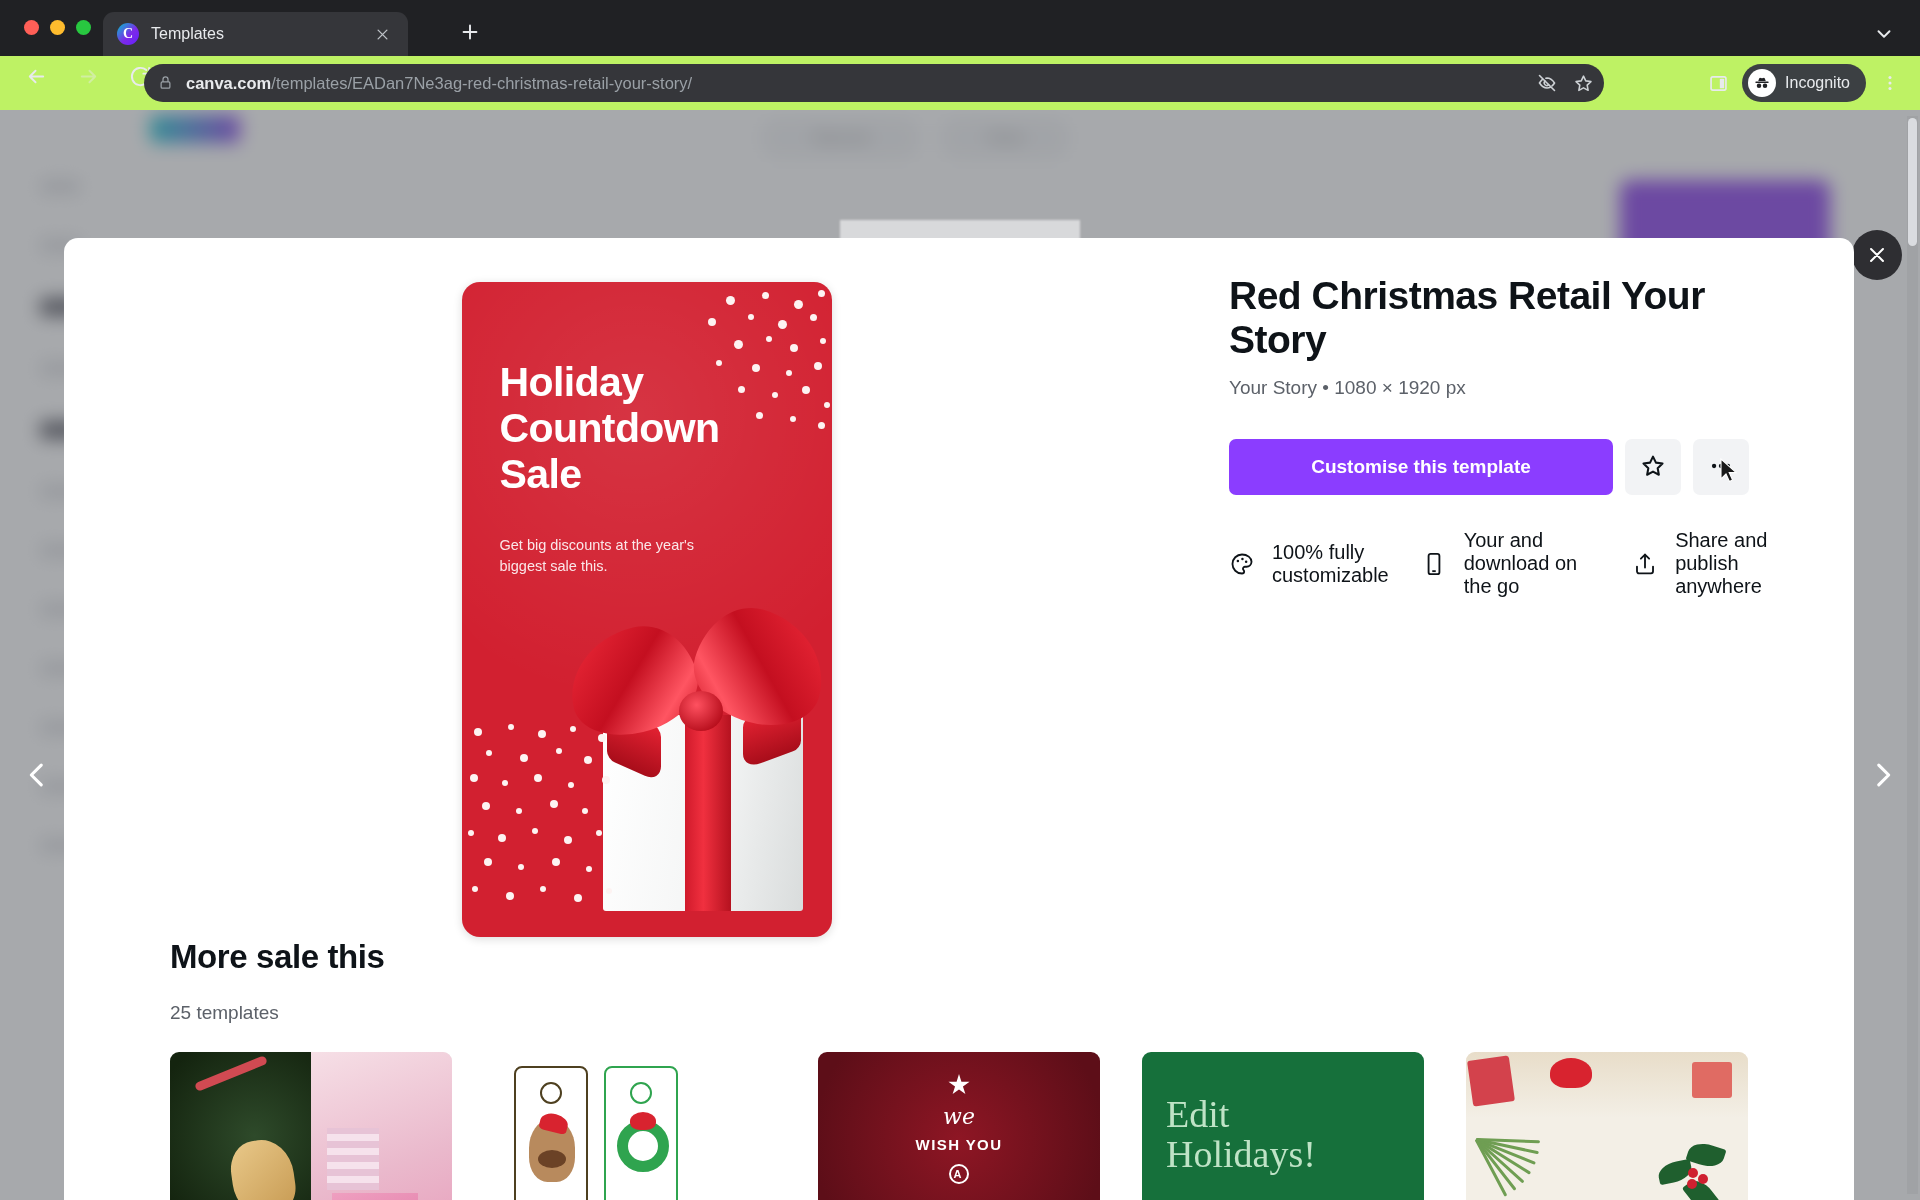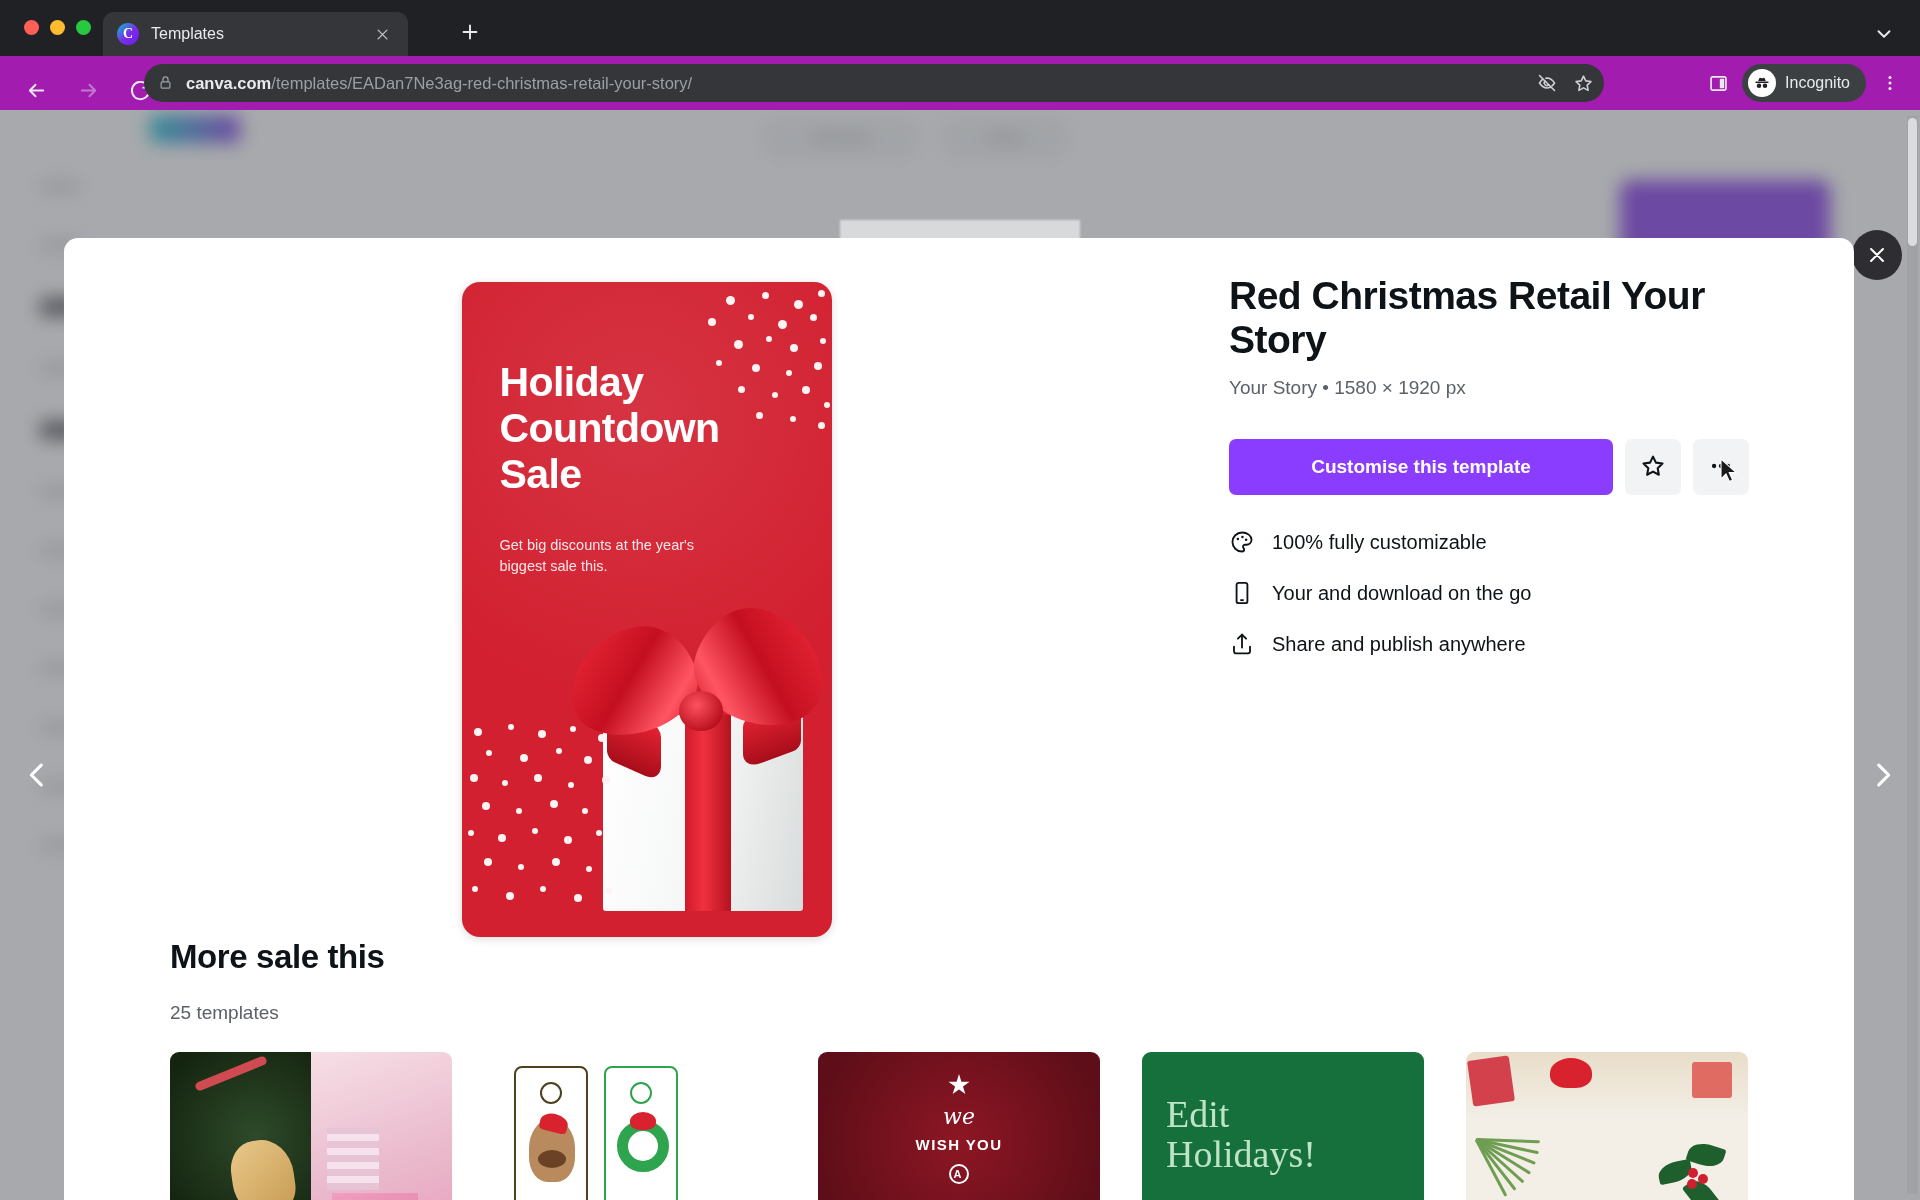--- a/index.html
+++ b/index.html
@@ -55,22 +55,22 @@
     font-size: 26px; line-height: 28px; text-align: center;
   }
   .tabstrip-chevron {
     position: absolute; right: 22px; top: 20px;
     width: 28px; height: 28px; color: #e8eaed;
     display: flex; align-items: center; justify-content: center;
   }
 
   .chrome-toolbar {
     position: absolute; left: 0; top: 56px; width: 1920px; height: 54px;
-    background: #a21caf;
-    display: flex; align-items: flex-end;
+    background: #bef264;
+    display: flex; align-items: flex-start;
   }
   .nav-btn {
     width: 40px; height: 40px; margin-left: 12px;
     display: flex; align-items: center; justify-content: center;
     color: #e8eaed;
   }
   .nav-btn:first-child { margin-left: 16px; }
   .omnibox {
     position: absolute; left: 144px; top: 8px;
     width: 1460px; height: 38px;
@@ -242,21 +242,21 @@
     background: #8b3dff; color: #fff; border: 0;
     font-size: 19px; font-weight: 700;
     font-family: "Liberation Sans", sans-serif;
     display: flex; align-items: center; justify-content: center;
   }
   .cta-icon-btn {
     width: 56px; height: 56px; border-radius: 7px;
     background: #f2f3f5; border: 0; color: #0e1318;
     display: flex; align-items: center; justify-content: center;
   }
-  .features { margin-top: 34px; display: flex; flex-direction: column; gap: 25px; }
+  .features { margin-top: 34px; display: flex; flex-direction: row; gap: 32px; }
   .feature { display: flex; align-items: center; gap: 17px; }
   .feature-icon { width: 26px; height: 26px; color: #0e1318; flex: 0 0 auto; }
   .feature-label { font-size: 20px; color: #0e1318; }
 
   .cursor { position: absolute; left: 1720px; top: 348px; width: 20px; height: 26px; }
 
   
   .more { position: absolute; left: 0; top: 700px; width: 100%; padding: 0 106px; }
   .more-title { font-size: 33px; font-weight: 700; color: #0e1318; letter-spacing: -0.4px; }
   .more-count { margin-top: 26px; font-size: 19px; color: #5c6169; }
@@ -590,21 +590,21 @@
               <i style="left:42px;top:170px;width:8px;height:8px"></i>
               <i style="left:76px;top:164px;width:6px;height:6px"></i>
               <i style="left:110px;top:172px;width:8px;height:8px"></i>
               <i style="left:142px;top:166px;width:6px;height:6px"></i>
             </div>
           </div>
         </div>
 
         <div class="info-col">
           <h1 class="tpl-title">Red Christmas Retail Your Story</h1>
-          <div class="tpl-meta">Your Story • 1580 × 1920 px</div>
+          <div class="tpl-meta">Your Story • 1080 × 1920 px</div>
 
           <div class="cta-row">
             <button class="cta-primary">Customise this template</button>
             <button class="cta-icon-btn">
               <span>
                 <svg viewBox="0 0 24 24" width="26" height="26" fill="none" stroke="currentColor" stroke-width="1.9" stroke-linejoin="round">
                     <path d="M12 3.3l2.7 5.6 6.1.8-4.5 4.3 1.1 6.1L12 17.2l-5.4 2.9 1.1-6.1-4.5-4.3 6.1-.8z"></path>
                   </svg>
               </span>
             </button>

